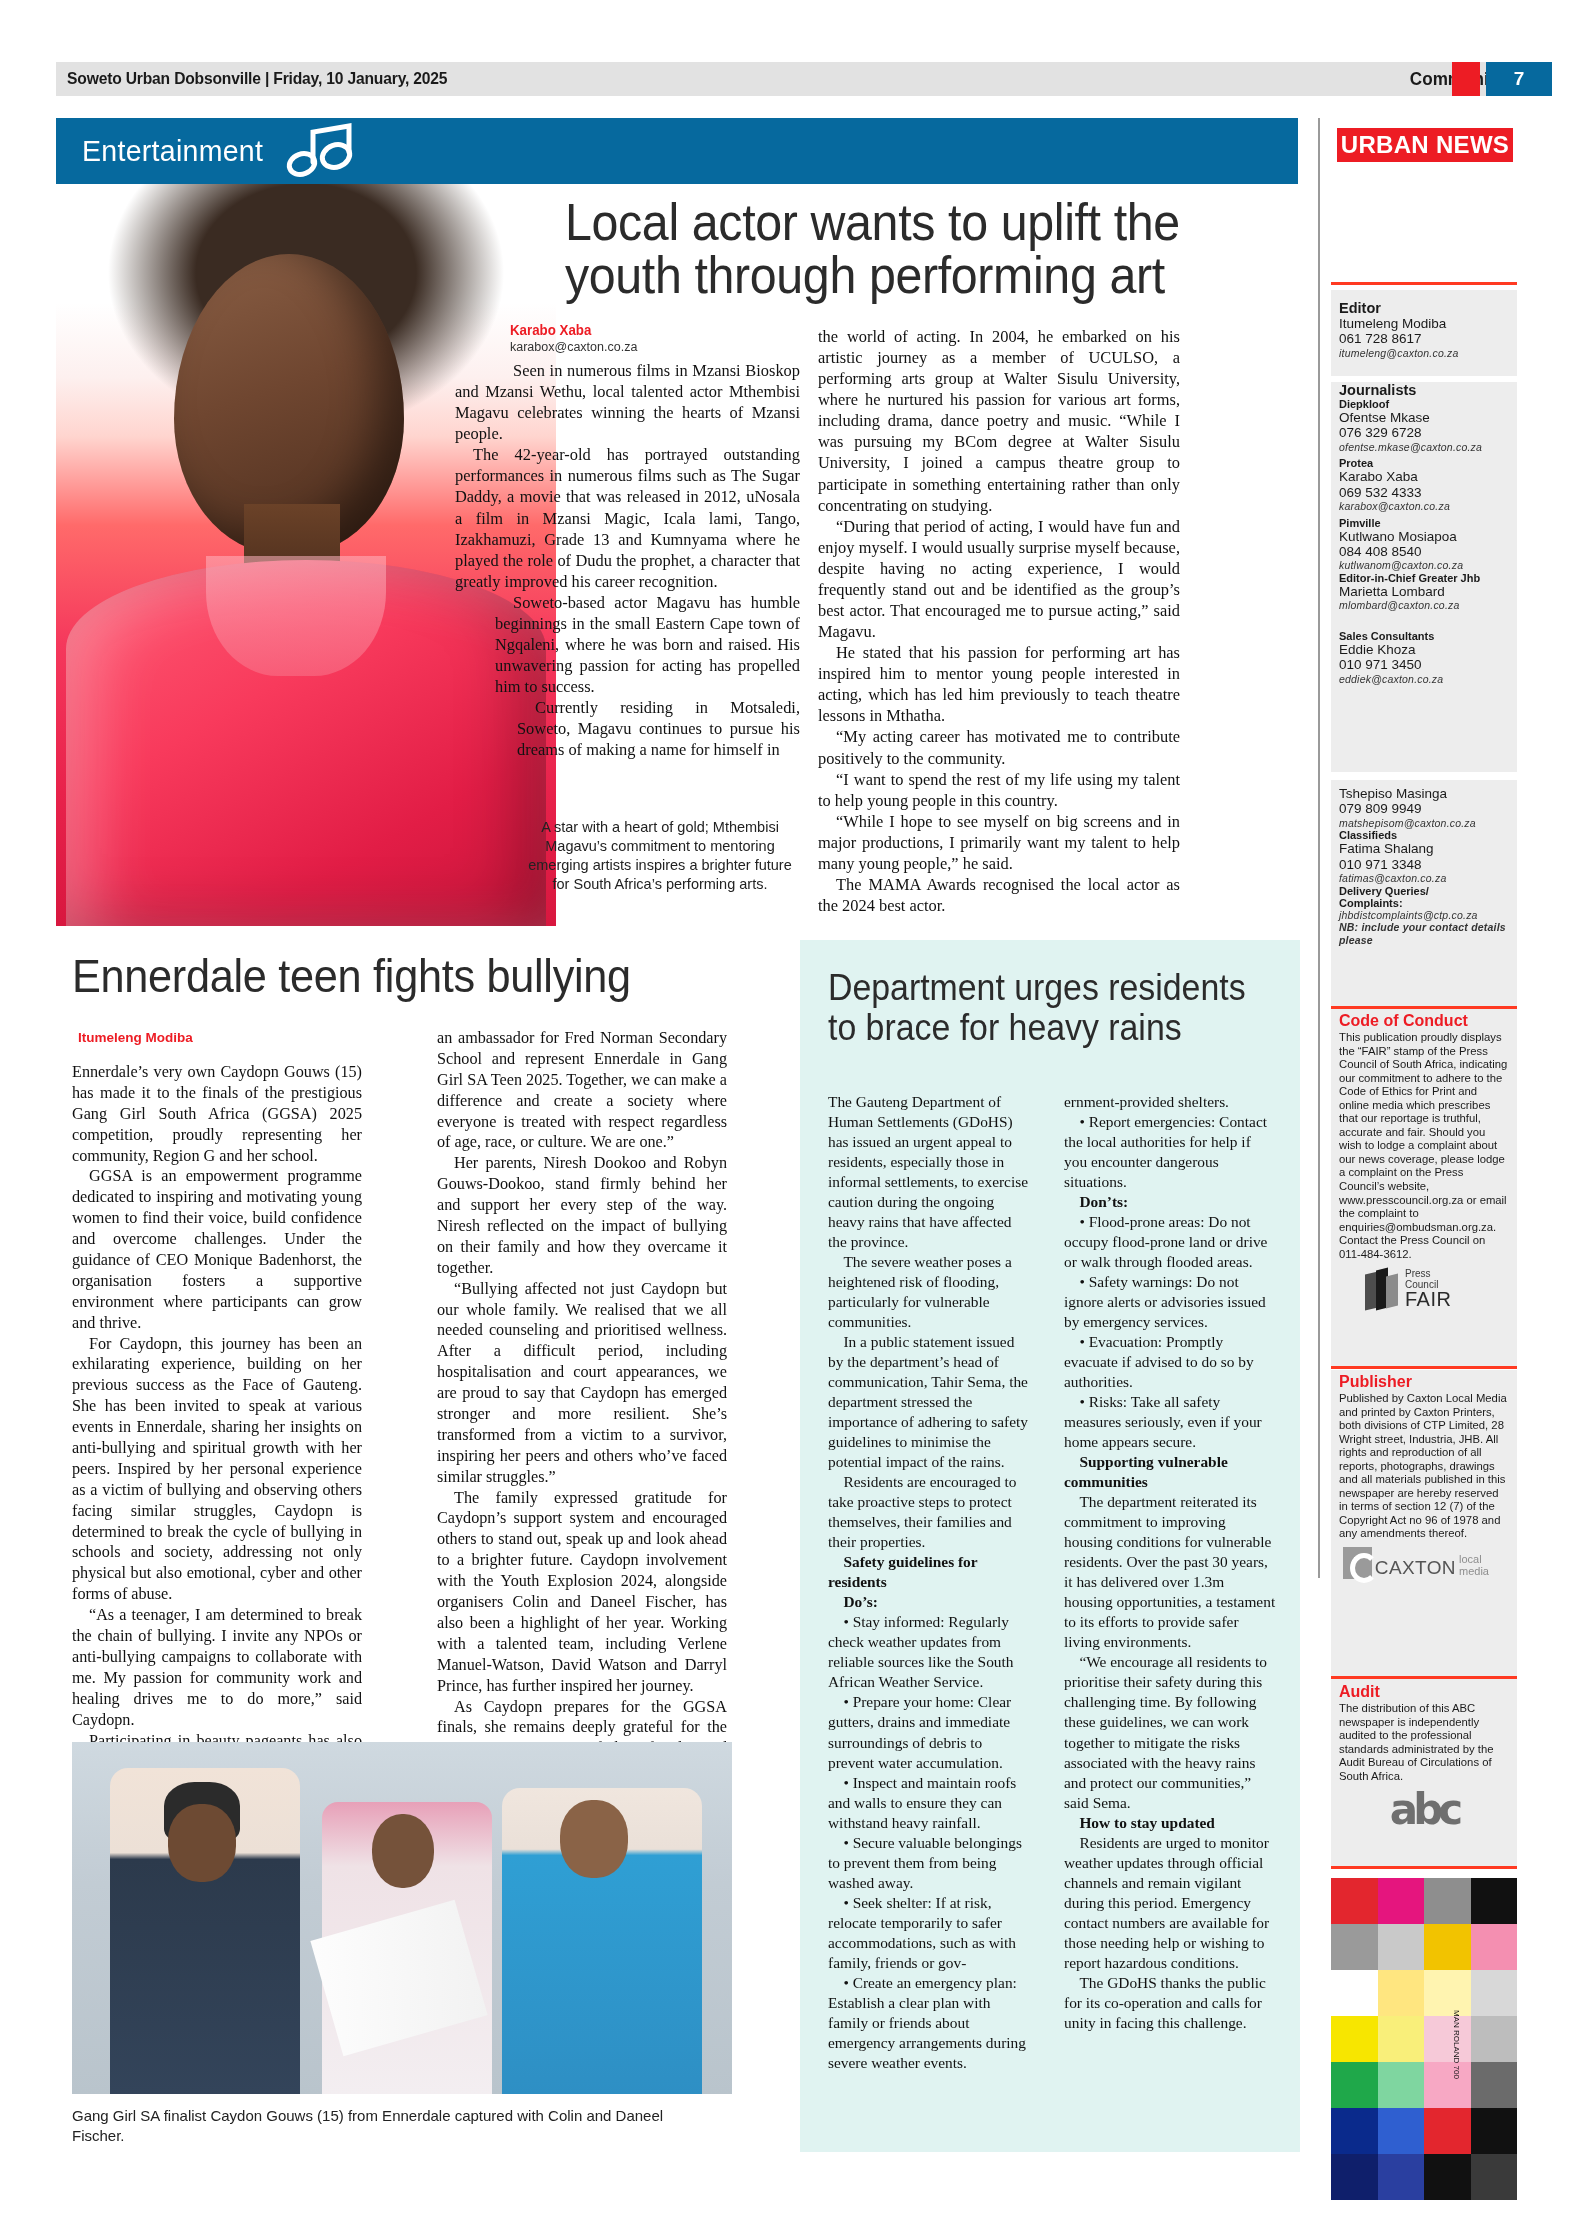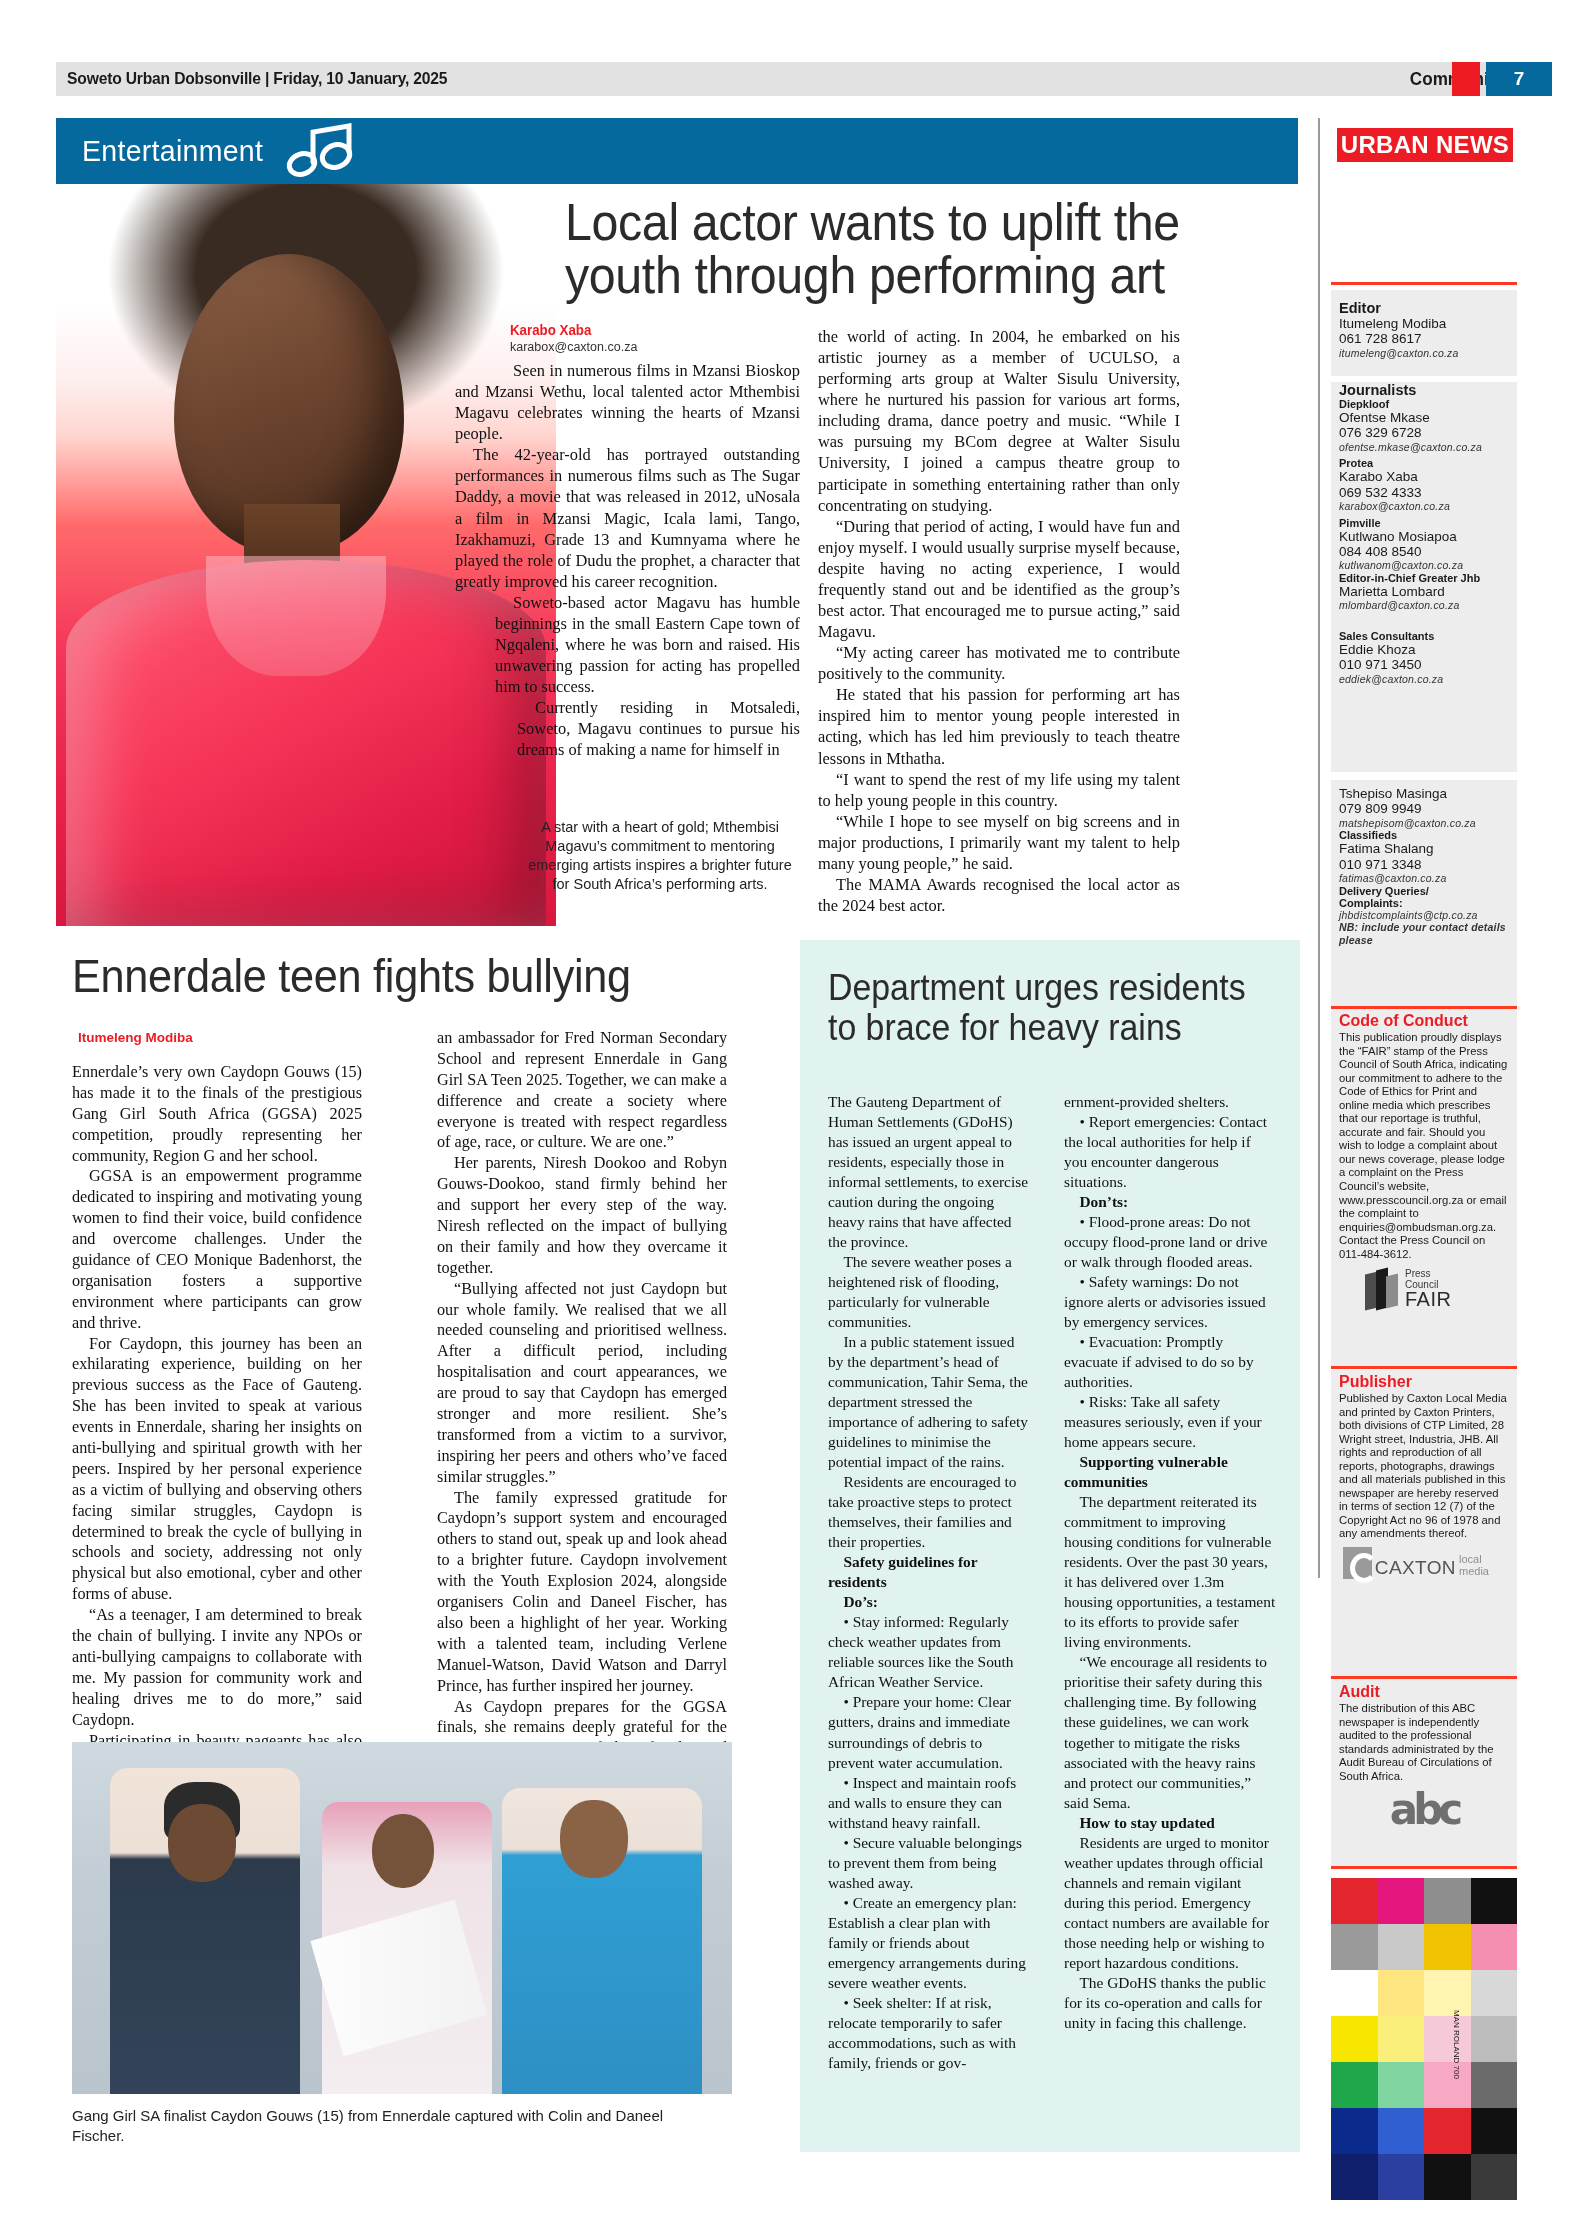--- a/index.html
+++ b/index.html
@@ -144,22 +144,22 @@
     <div style="float:left;width:40px;height:20px"></div>
     <p class="ind">Seen in numerous films in Mzansi Bioskop and Mzansi Wethu, local talented actor Mthembisi Magavu celebrates winning the hearts of Mzansi people.</p>
     <p class="ind">The 42-year-old has portrayed outstanding performances in numerous films such as The Sugar Daddy, a movie that was released in 2012, uNosala a film in Mzansi Magic, Icala lami, Tango, Izakhamuzi, Grade 13 and Kumnyama where he played the role of Dudu the prophet, a character that greatly improved his career recognition.</p>
     <p class="ind" style="padding-left:40px">Soweto-based actor Magavu has humble beginnings in the small Eastern Cape town of Ngqaleni, where he was born and raised. His unwavering passion for acting has propelled him to success.</p>
     <p class="ind" style="padding-left:62px">Currently residing in Motsaledi, Soweto, Magavu continues to pursue his dreams of making a name for himself in</p>
   </div>
 
   <div class="heroc2">
     <p>the world of acting. In 2004, he embarked on his artistic journey as a member of UCULSO, a performing arts group at Walter Sisulu University, where he nurtured his passion for various art forms, including drama, dance poetry and music. “While I was pursuing my BCom degree at Walter Sisulu University, I joined a campus theatre group to participate in something entertaining rather than only concentrating on studying.</p>
     <p class="ind">“During that period of acting, I would have fun and enjoy myself. I would usually surprise myself because, despite having no acting experience, I would frequently stand out and be identified as the group’s best actor. That encouraged me to pursue acting,” said Magavu.</p>
+    <p class="ind">He stated that his passion for performing art has inspired him to mentor young people interested in acting, which has led him previously to teach theatre lessons in Mthatha.</p>
     <p class="ind">“My acting career has motivated me to contribute positively to the community.</p>
-    <p class="ind">He stated that his passion for performing art has inspired him to mentor young people interested in acting, which has led him previously to teach theatre lessons in Mthatha.</p>
     <p class="ind">“I want to spend the rest of my life using my talent to help young people in this country.</p>
     <p class="ind">“While I hope to see myself on big screens and in major productions, I primarily want my talent to help many young people,” he said.</p>
     <p class="ind">The MAMA Awards recognised the local actor as the 2024 best actor.</p>
   </div>
 
   <div class="photocap">A star with a heart of gold; Mthembisi Magavu’s commitment to mentoring emerging artists inspires a brighter future for South Africa’s performing arts.</div>
 
   <div class="hl2">Ennerdale teen fights bullying</div>
   <div class="by2">Itumeleng Modiba</div>
 
@@ -197,22 +197,22 @@
       <p>The Gauteng Department of Human Settlements (GDoHS) has issued an urgent appeal to residents, especially those in informal settlements, to exercise caution during the ongoing heavy rains that have affected the province.</p>
       <p class="ind">The severe weather poses a heightened risk of flooding, particularly for vulnerable communities.</p>
       <p class="ind">In a public statement issued by the department’s head of communication, Tahir Sema, the department stressed the importance of adhering to safety guidelines to minimise the potential impact of the rains.</p>
       <p class="ind">Residents are encouraged to take proactive steps to protect themselves, their families and their properties.</p>
       <p class="b">Safety guidelines for residents</p>
       <p class="b">Do’s:</p>
       <p class="ind">• Stay informed: Regularly check weather updates from reliable sources like the South African Weather Service.</p>
       <p class="ind">• Prepare your home: Clear gutters, drains and immediate surroundings of debris to prevent water accumulation.</p>
       <p class="ind">• Inspect and maintain roofs and walls to ensure they can withstand heavy rainfall.</p>
       <p class="ind">• Secure valuable belongings to prevent them from being washed away.</p>
+      <p class="ind">• Seek shelter: If at risk, relocate temporarily to safer accommodations, such as with family, friends or gov-</p>
       <p class="ind">• Create an emergency plan: Establish a clear plan with family or friends about emergency arrangements during severe weather events.</p>
-      <p class="ind">• Seek shelter: If at risk, relocate temporarily to safer accommodations, such as with family, friends or gov-</p>
       <p class="ind"></p>
     </div>
     <div class="c2">
       <p>ernment-provided shelters.</p>
       <p class="ind">• Report emergencies: Contact the local authorities for help if you encounter dangerous situations.</p>
       <p class="b">Don’ts:</p>
       <p class="ind">• Flood-prone areas: Do not occupy flood-prone land or drive or walk through flooded areas.</p>
       <p class="ind">• Safety warnings: Do not ignore alerts or advisories issued by emergency services.</p>
       <p class="ind">• Evacuation: Promptly evacuate if advised to do so by authorities.</p>
       <p class="ind">• Risks: Take all safety measures seriously, even if your home appears secure.</p>

